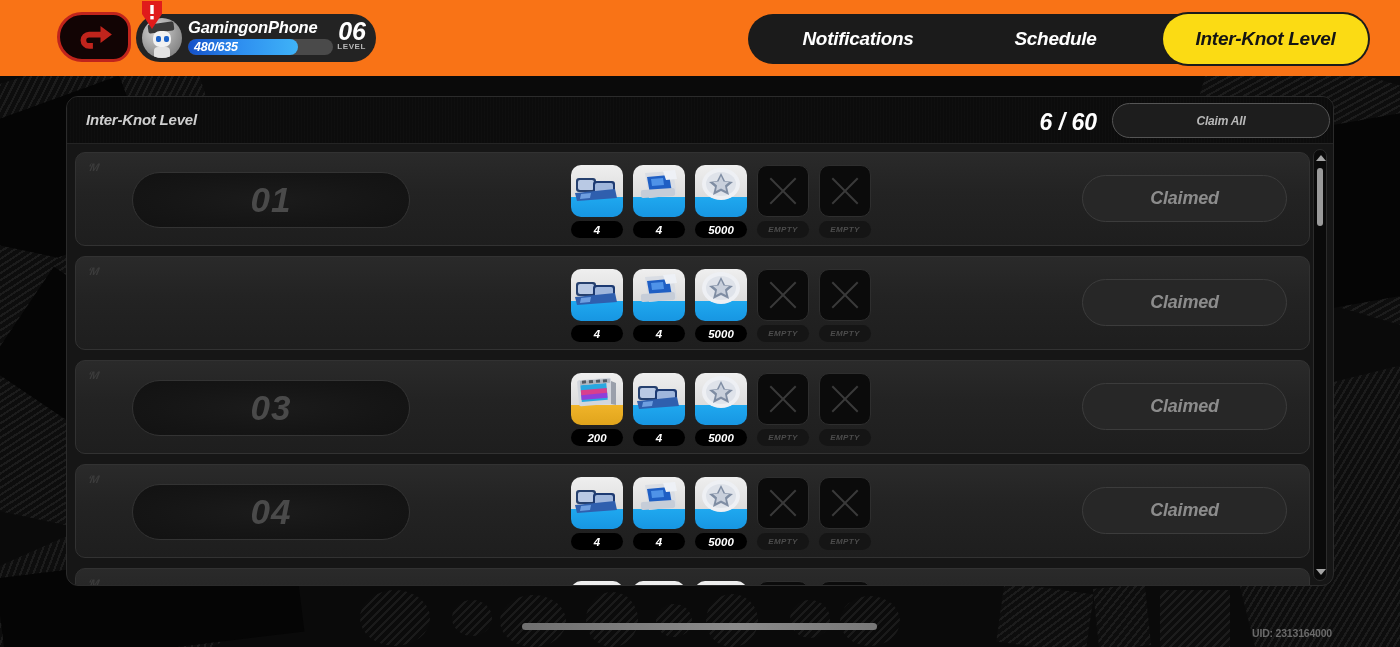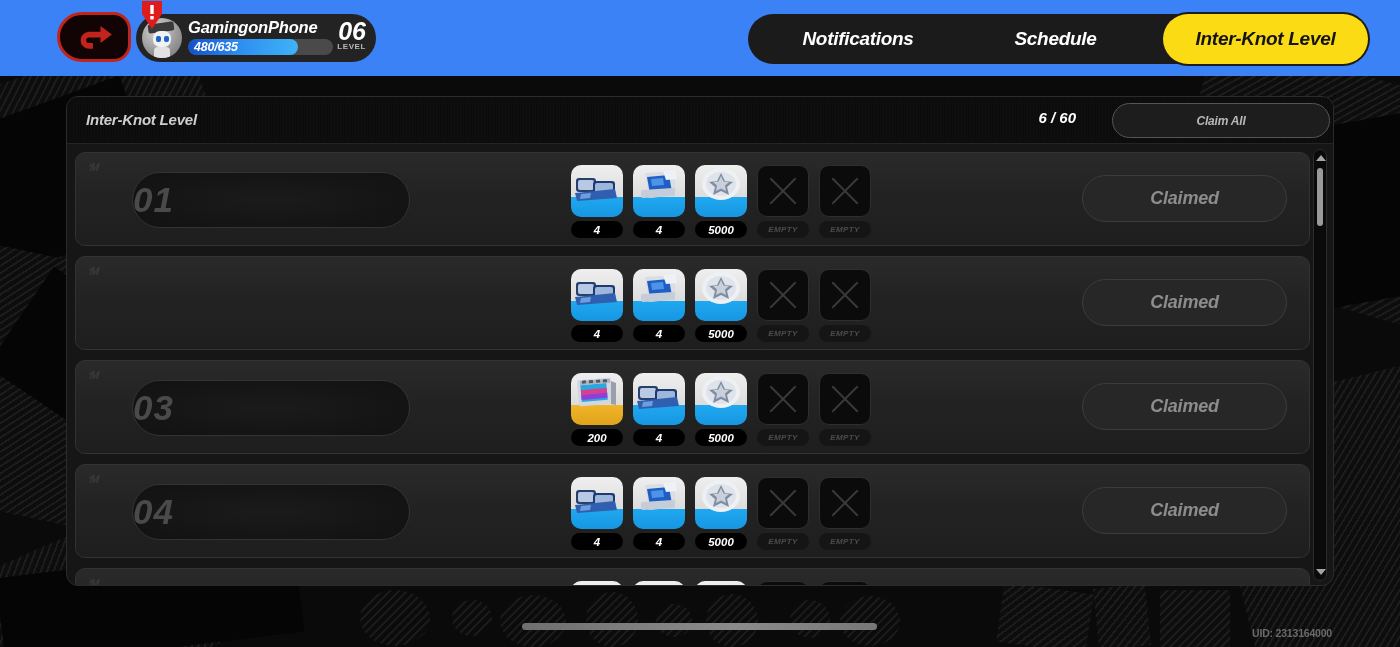--- a/index.html
+++ b/index.html
@@ -39,21 +39,21 @@
       #1a1a1a 0px, #1a1a1a 2px,
       #0b0b0b 2px, #0b0b0b 6px);
   }
 
   
   #topbar {
     position: absolute;
     top: 0; left: 0;
     width: 1400px;
     height: 76px;
-    background: #3b82f6;
+    background: #f97316;
     z-index: 20;
   }
 
   #back-button {
     position: absolute;
     left: 57px; top: 12px;
     width: 74px; height: 50px;
     border: 3px solid #c0241c;
     border-radius: 34px 24px 24px 34px;
     background: #120404;
@@ -219,22 +219,22 @@
     position: absolute;
     left: 19px; top: 14px;
     font-size: 15px;
     font-weight: bold;
     font-style: italic;
     color: #cfcfcf;
     letter-spacing: -0.2px;
   }
   #claim-count {
     position: absolute;
-    right: 259px; top: 12px;
-    font-size: 15px;
+    right: 238px; top: 12px;
+    font-size: 23px;
     font-weight: bold;
     font-style: italic;
     color: #ffffff;
   }
   #claim-all-btn {
     position: absolute;
     right: 5px; top: 6px;
     width: 218px; height: 35px;
     border-radius: 18px;
     border: 1px solid #555;
@@ -284,21 +284,21 @@
   }
   .level-pill {
     position: absolute;
     left: 56px; top: 19px;
     width: 278px; height: 56px;
     border-radius: 28px;
     background: radial-gradient(ellipse at 50% 50%, #1b1b1b 0%, #151515 60%, #121212 100%);
     border: 1px solid #333;
     display: flex;
     align-items: center;
-    justify-content: flex-start;
+    justify-content: center;
   }
   .level-pill span {
     font-size: 35px;
     font-weight: bold;
     font-style: italic;
     color: #4a4a4a;
     letter-spacing: 1px;
   }
 
   .items-row {

